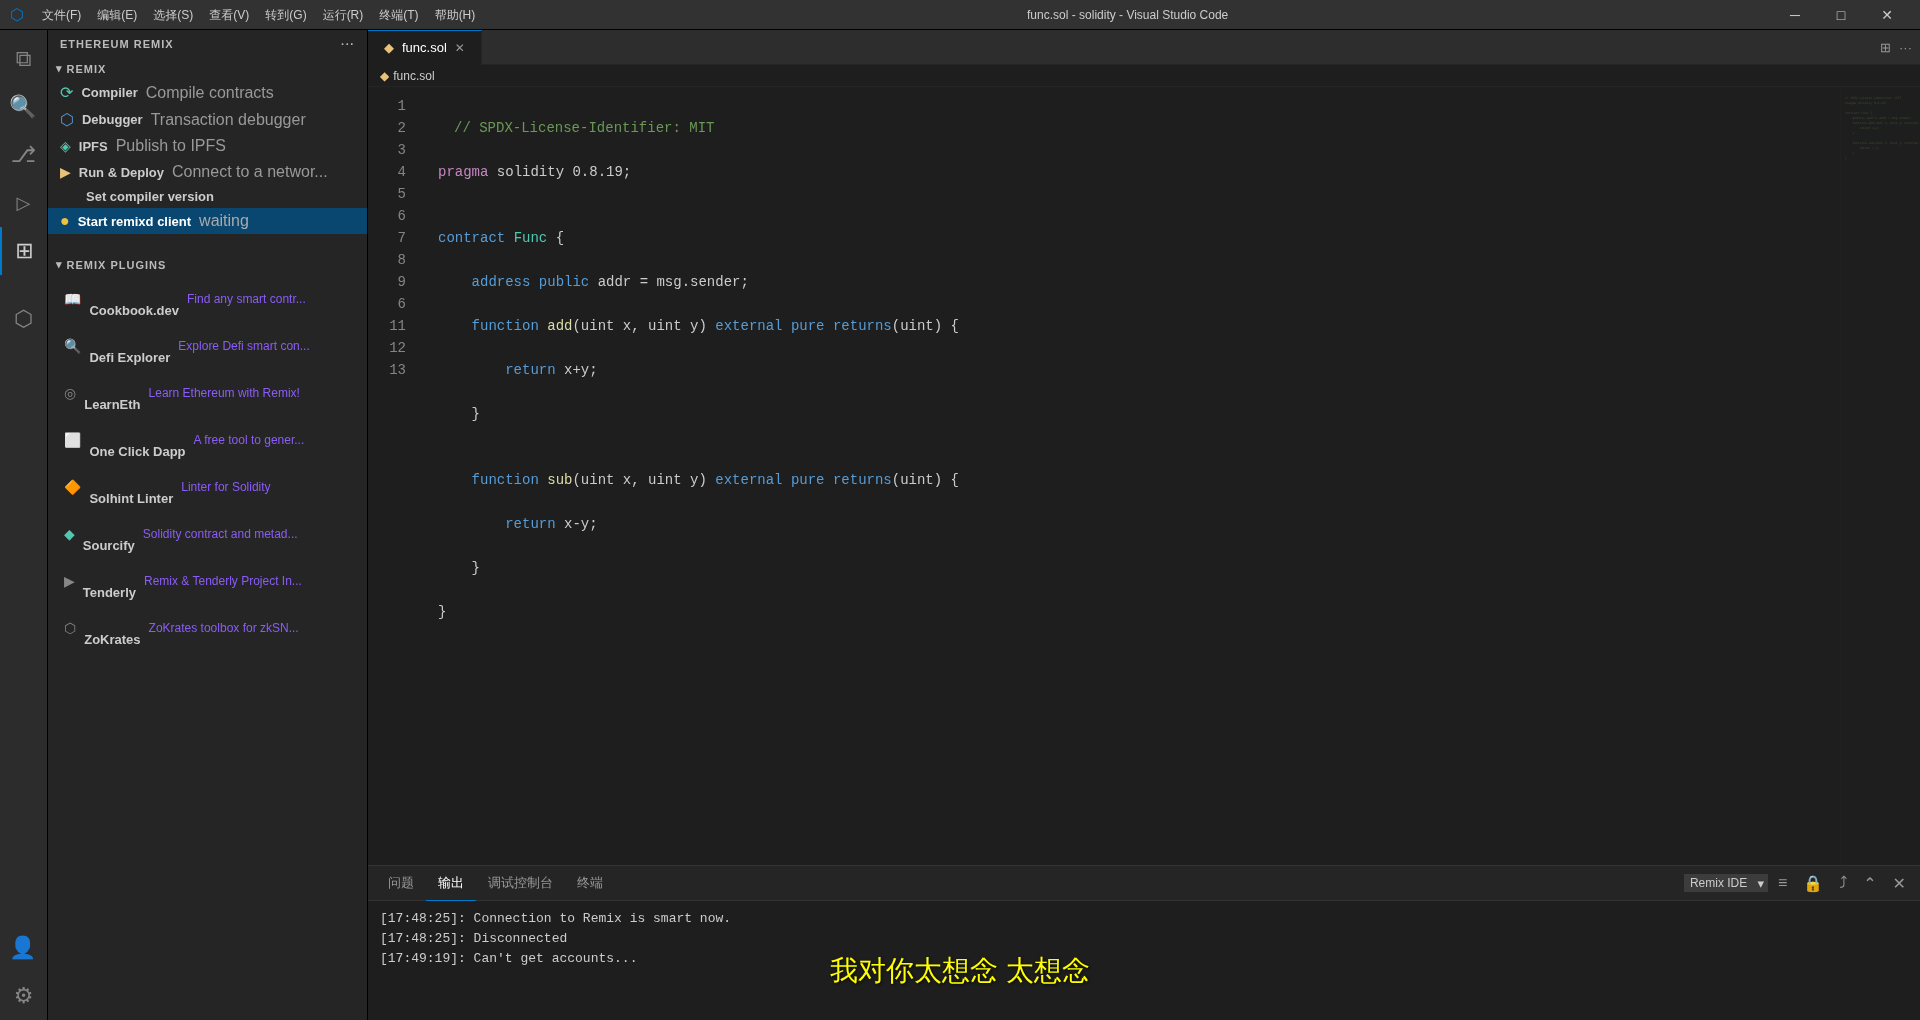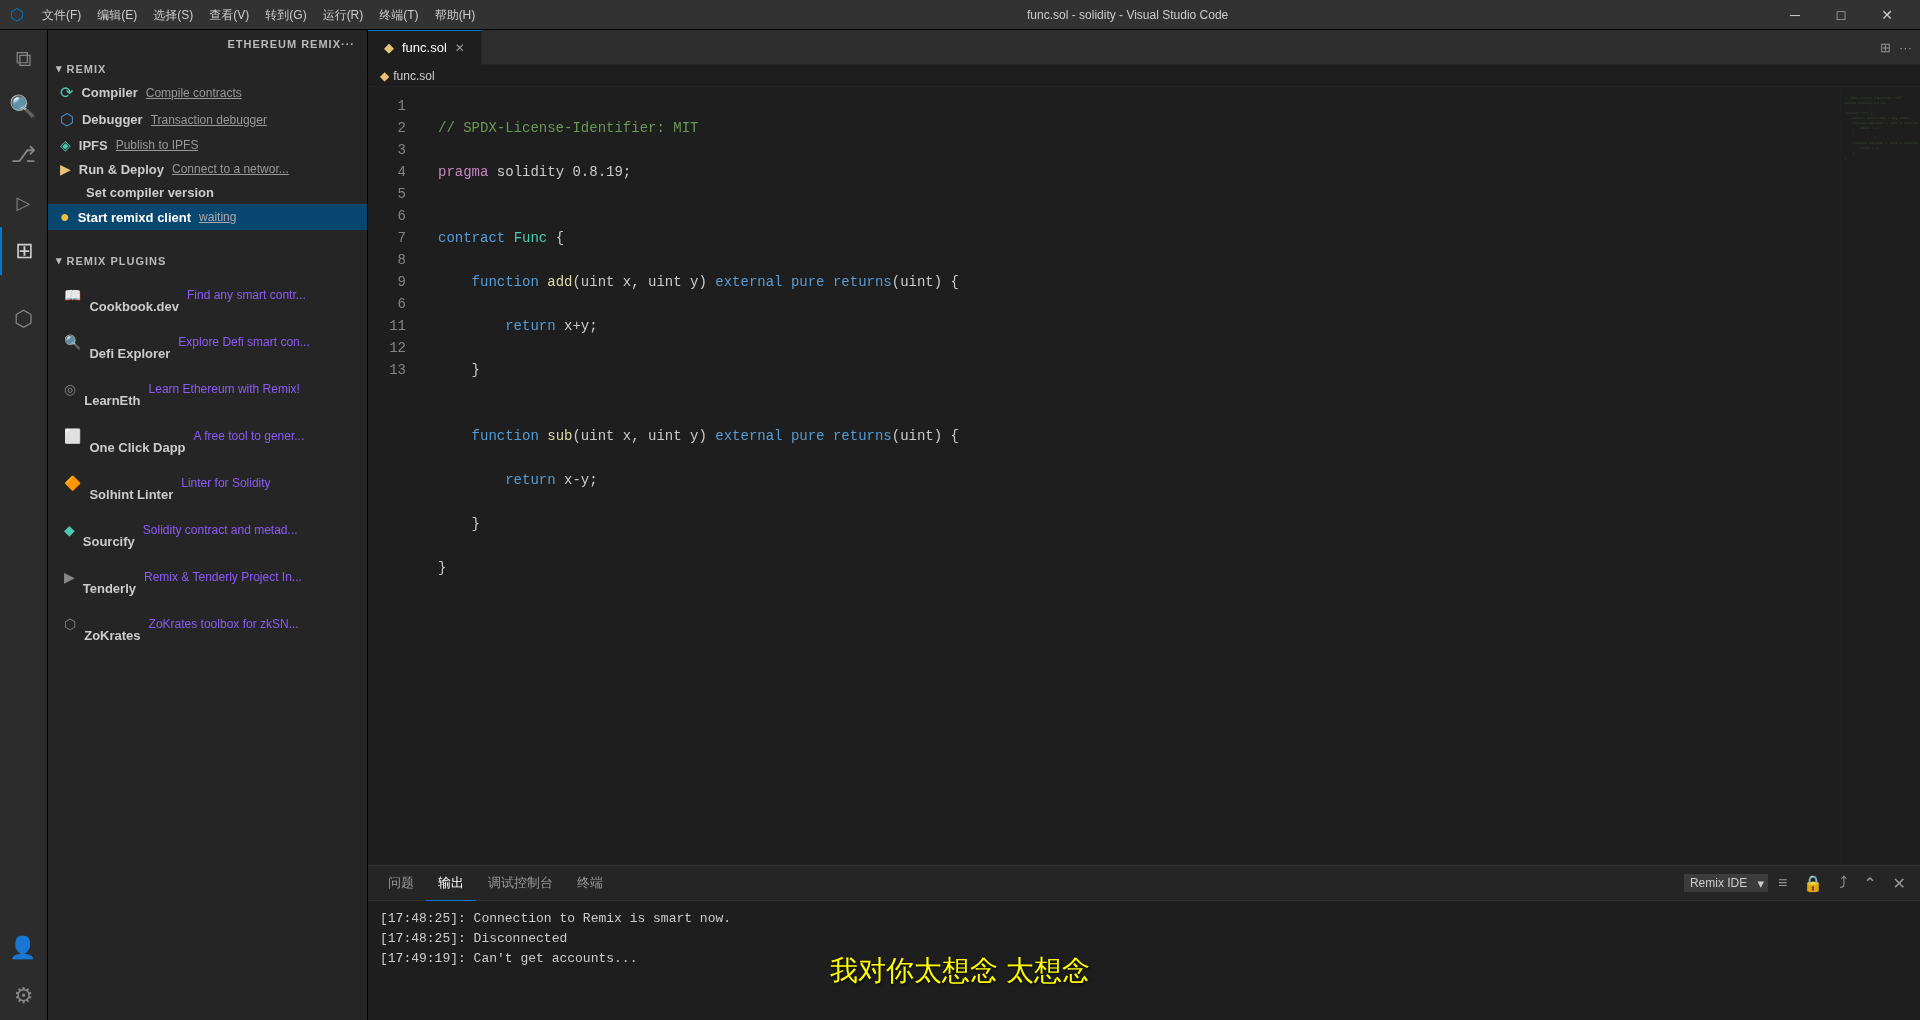--- a/index.html
+++ b/index.html
@@ -31,37 +31,37 @@
     }
     .activity-icon.active { color: #cccccc; border-left: 2px solid #007acc; }
     .activity-icon-bottom { margin-top: auto; }
 
     
     #sidebar {
       width: 320px; background: #252526; display: flex; flex-direction: column;
       border-right: 1px solid #000; overflow-y: auto;
     }
     #sidebar-header {
-      display: flex; align-items: center; justify-content: flex-end;
+      display: flex; align-items: center; justify-content: space-between;
       padding: 8px 12px; font-size: 11px; font-weight: 700; color: #bbbbbb;
       text-transform: uppercase; letter-spacing: 1px;
     }
     .sidebar-section-header {
       display: flex; align-items: center; gap: 4px;
       padding: 4px 8px; color: #bbbbbb; font-size: 11px; font-weight: 700;
       text-transform: uppercase; letter-spacing: 1px; cursor: pointer;
     }
 
     .remix-item {
       display: flex; align-items: center; padding: 4px 8px 4px 12px;
       cursor: pointer; gap: 8px; color: #cccccc; font-size: 13px;
     }
     .remix-item.active { background: #094771; color: #ffffff; }
     .remix-item .item-name { font-weight: 600; white-space: nowrap; }
-    .remix-item .item-desc { color: #999; font-size: 12px; white-space: nowrap; overflow: hidden; text-overflow: ellipsis; text-decoration: underline; }
+    .remix-item .item-desc { color: #999; font-size: 16px; white-space: nowrap; overflow: hidden; text-overflow: ellipsis; }
 
     
     .plugin-item {
       display: flex; align-items: center; padding: 4px 8px 4px 16px;
       cursor: pointer; gap: 8px; color: #cccccc; font-size: 13px;
     }
     .plugin-item .plugin-name { font-weight: 600; margin-top: 24px; }
     .plugin-item .plugin-desc { color: #8b5cf6; font-size: 12px; }
 
     
@@ -93,21 +93,21 @@
     #line-numbers {
       width: 50px; background: #1e1e1e; color: #858585; text-align: right;
       padding: 8px 12px 8px 0; line-height: 22px; user-select: none; flex-shrink: 0;
     }
     #code-content {
       flex: 1; padding: 8px 0; line-height: 22px; white-space: pre; overflow: auto;
     }
     .code-line { padding-left: 20px; }
 
     
-    .c-comment { color: #6a9955; }
+    .c-comment { color: #6a9955; margin-left: 16px; }
     .c-keyword { color: #569cd6; }
     .c-function { color: #dcdcaa; }
     .c-class { color: #4ec9b0; }
     .c-operator { color: #cccccc; }
     .c-purple { color: #c586c0; }
 
     
     #minimap {
       width: 80px; background: #1e1e1e; border-left: 1px solid #252526; flex-shrink: 0;
       opacity: 0.5;
@@ -322,20 +322,21 @@
           <div>11</div>
             <div>12</div>
             <div>13</div>
         </div>
 
         <div id="code-content">
 <div class="code-line"><span class="c-comment">// SPDX-License-Identifier: MIT</span></div>
 <div class="code-line"><span class="c-purple">pragma</span><span class="c-operator"> solidity 0.8.19;</span></div>
 <div class="code-line"></div>
 <div class="code-line"><span class="c-keyword">contract</span><span class="c-operator"> </span><span class="c-class">Func</span><span class="c-operator"> {</span></div>
+<div class="code-line"><span>    </span><span class="c-keyword">address</span><span class="c-operator"> </span><span class="c-keyword">public</span><span class="c-operator"> addr = msg.sender;</span></div>
 <div class="code-line"><span>    </span><span class="c-keyword">function</span><span class="c-operator"> </span><span class="c-function">add</span><span class="c-operator">(uint x, uint y) </span><span class="c-keyword">external</span><span class="c-operator"> </span><span class="c-keyword">pure</span><span class="c-operator"> </span><span class="c-keyword">returns</span><span class="c-operator">(uint) {</span></div>
 <div class="code-line"><span>        </span><span class="c-keyword">return</span><span class="c-operator"> x+y;</span></div>
 <div class="code-line"><span>    </span><span class="c-operator">}</span></div>
 <div class="code-line"></div>
 <div class="code-line"><span>    </span><span class="c-keyword">function</span><span class="c-operator"> </span><span class="c-function">sub</span><span class="c-operator">(uint x, uint y) </span><span class="c-keyword">external</span><span class="c-operator"> </span><span class="c-keyword">pure</span><span class="c-operator"> </span><span class="c-keyword">returns</span><span class="c-operator">(uint) {</span></div>
 <div class="code-line"><span>        </span><span class="c-keyword">return</span><span class="c-operator"> x-y;</span></div>
 <div class="code-line"><span>    </span><span class="c-operator">}</span></div>
 <div class="code-line"><span class="c-operator">}</span></div>
         </div>
 

